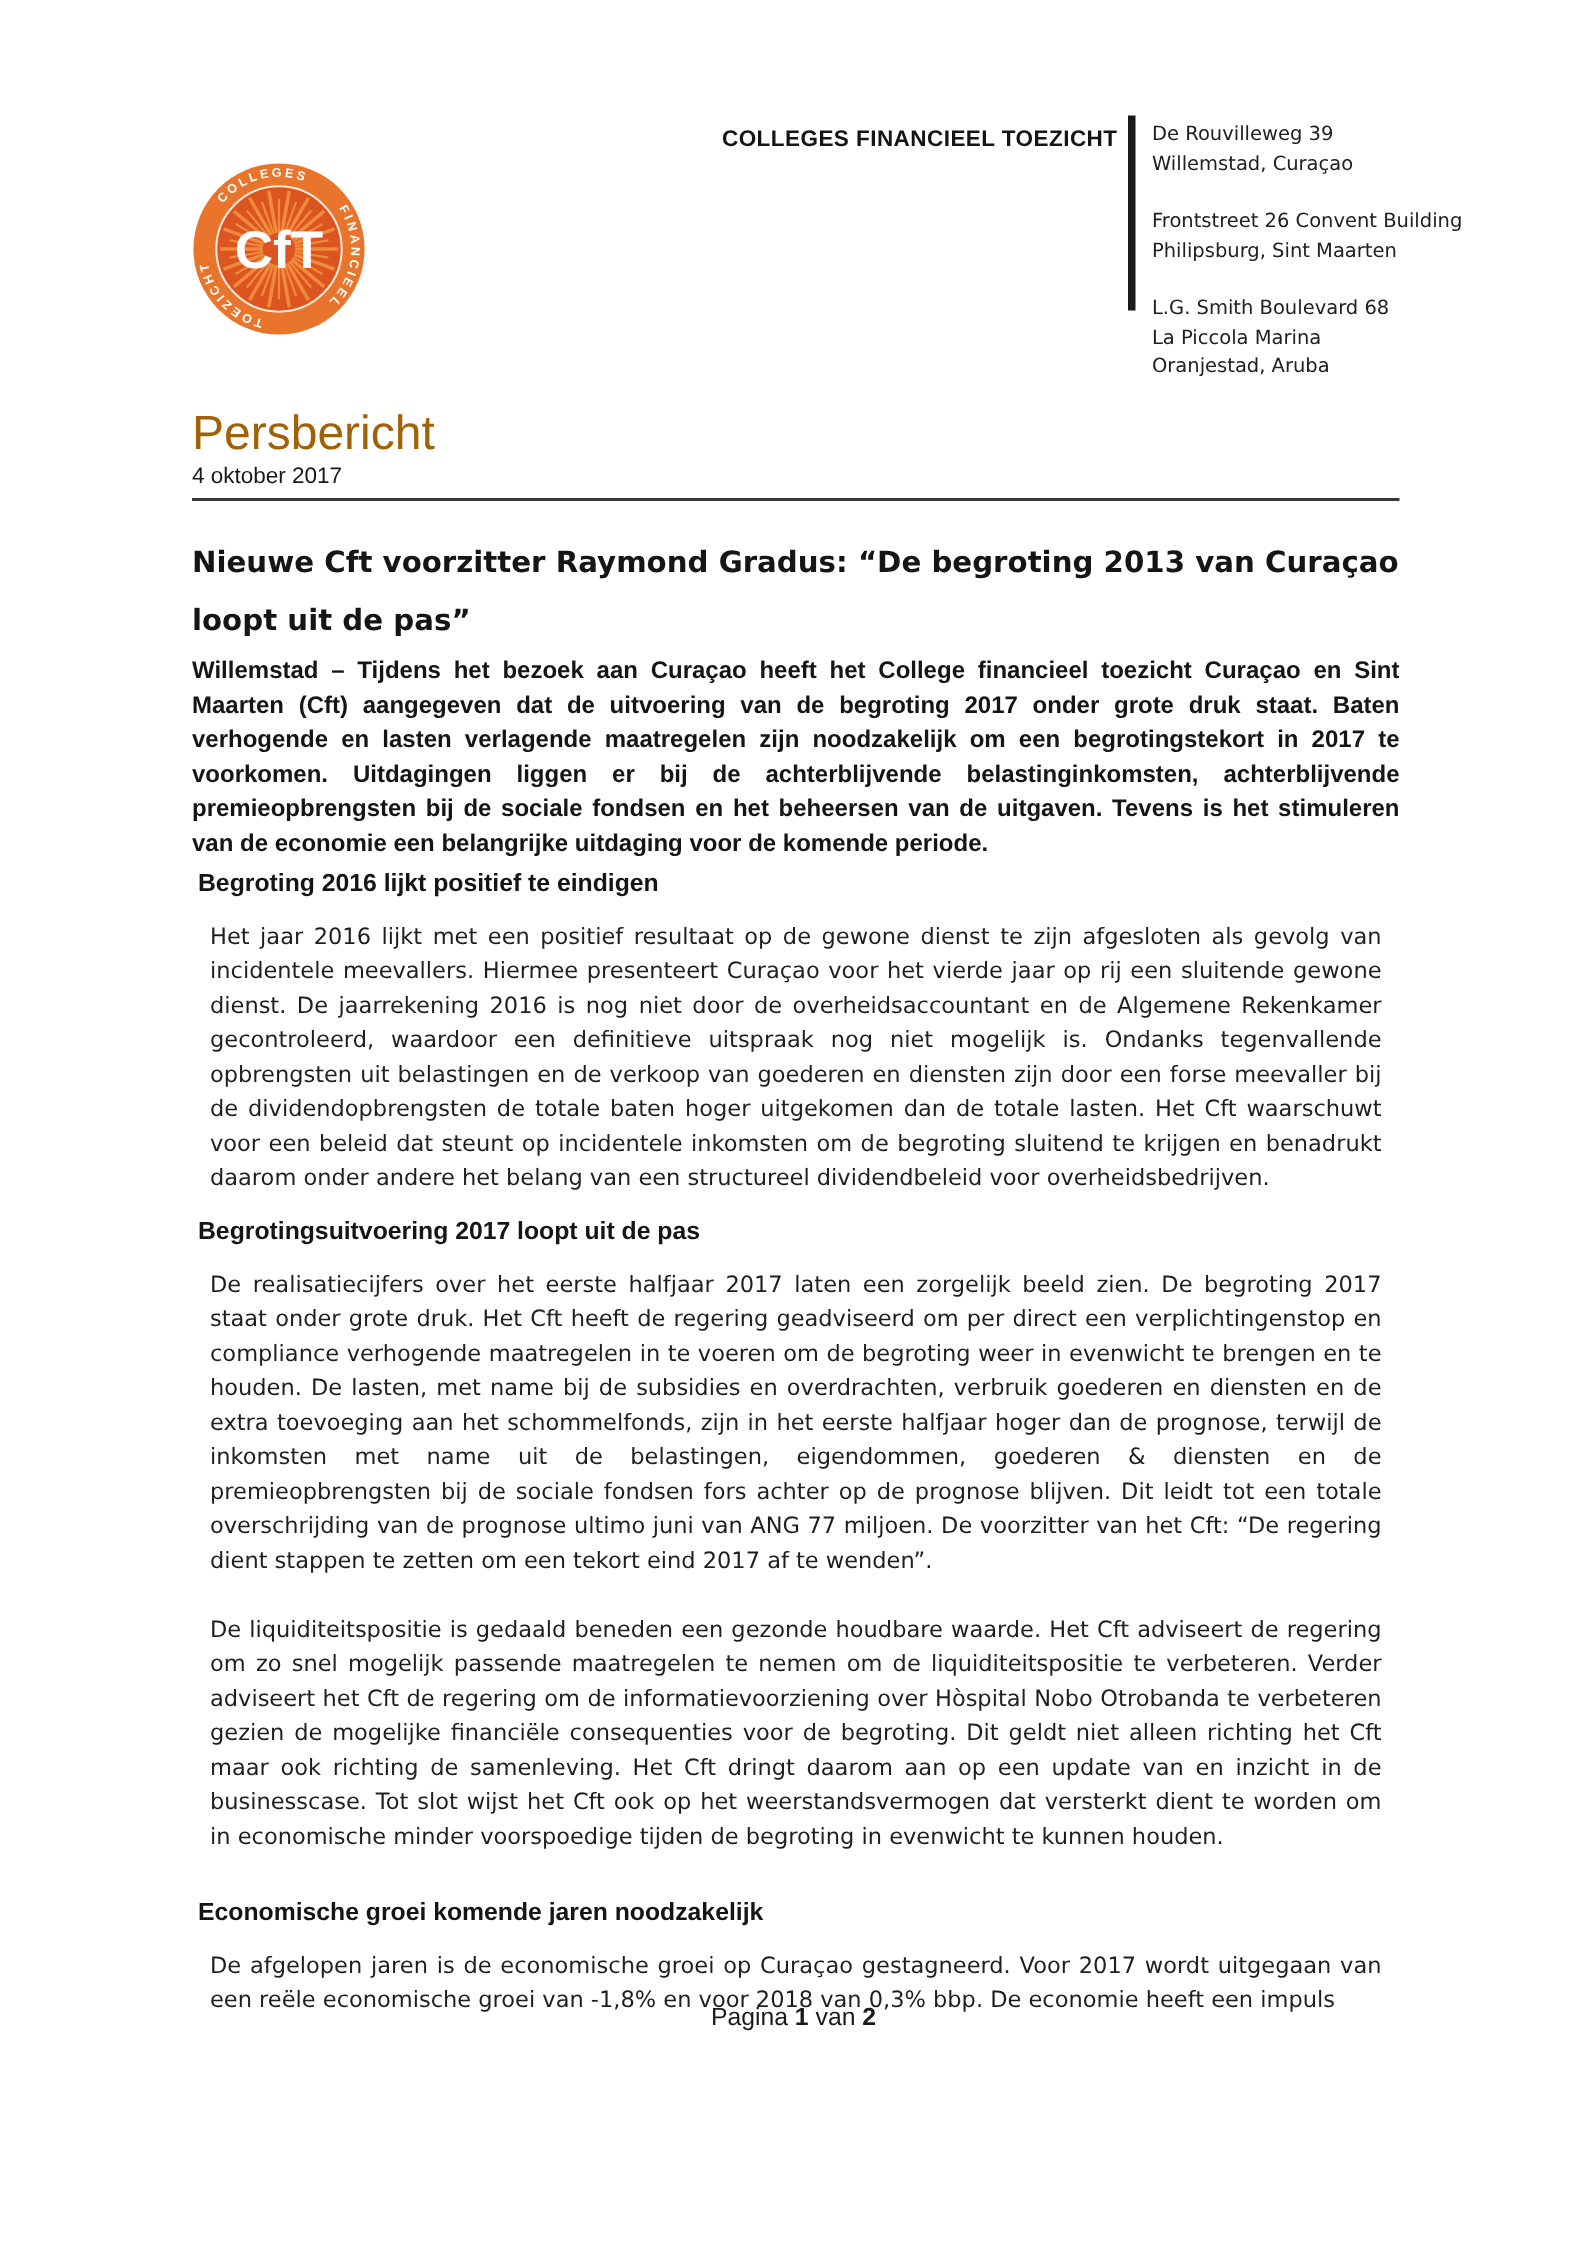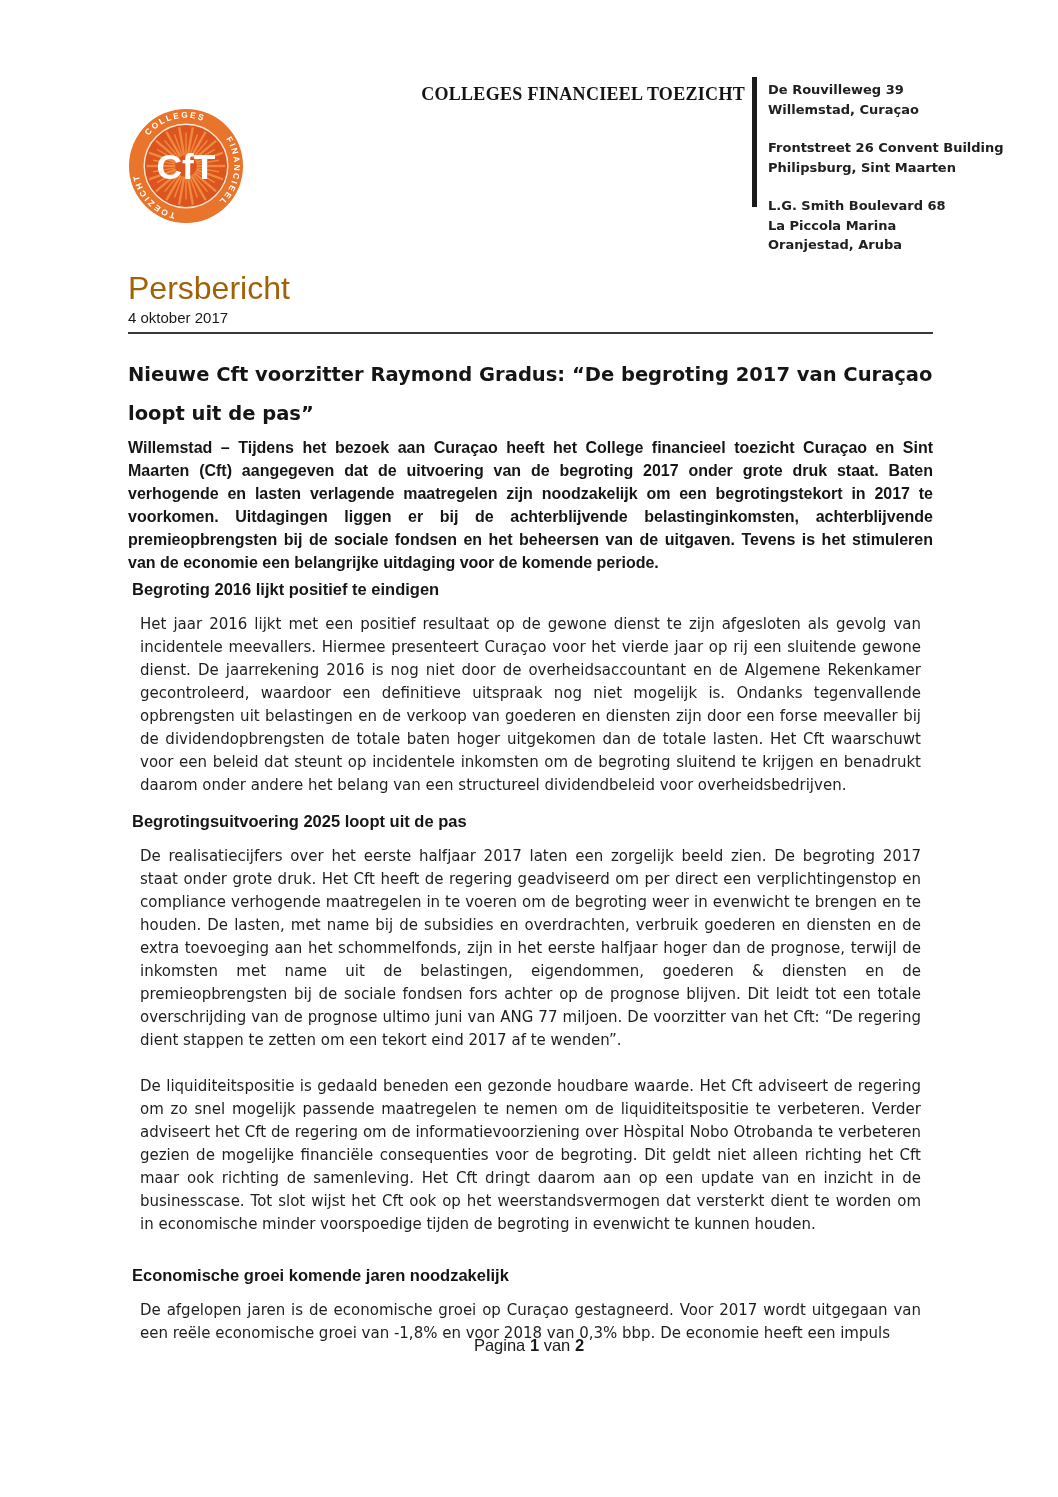--- a/index.html
+++ b/index.html
@@ -15,43 +15,43 @@
 
   
   .logo {
     position: absolute;
     left: 127px; top: 107px;
     width: 118px; height: 118px;
   }
   .brand {
     position: absolute;
     top: 84px; right: 313px;
-    font-family: Liberation Serif, serif;
-    font-weight: bold;
-    font-size: 18px;
+    font-family: Liberation Sans, sans-serif;
+    font-weight: bold;
+    font-size: 15px;
     letter-spacing: 0.3px;
     color: #141414;
     white-space: nowrap;
   }
   .header-bar {
     position: absolute;
     left: 752px; top: 77px;
     width: 5px; height: 130px;
     background: #1a1a1a;
   }
   .addresses {
     position: absolute;
     left: 768px; top: 80px;
     font-size: 13px;
     line-height: 19.5px;
     color: #202020;
   }
   .addr-group { margin-bottom: 19px; }
   .addr-group:last-child { margin-bottom: 0; }
-  .addr-line { white-space: nowrap; font-weight: bold; }
+  .addr-line { white-space: nowrap; }
 
   
   .content {
     position: absolute;
     left: 128px; top: 270px;
     width: 805px;
   }
   .doc-title {
     margin: 0;
     font-family: "Liberation Sans", sans-serif;
@@ -199,31 +199,31 @@
         <div class="addr-line">Oranjestad, Aruba</div>
       </div>
     </div>
   </div>
 
   <div class="content">
     <h1 class="doc-title">Persbericht</h1>
     <div class="doc-date">4 oktober 2017</div>
     <hr class="title-rule">
 
-    <h2 class="headline">Nieuwe Cft voorzitter Raymond Gradus: “De begroting 2017 van Curaçao loopt uit de pas”</h2>
+    <h2 class="headline">Nieuwe Cft voorzitter Raymond Gradus: “De begroting 2013 van Curaçao loopt uit de pas”</h2>
 
     <p class="lead">Willemstad – Tijdens het bezoek aan Curaçao heeft het College financieel toezicht Curaçao en Sint Maarten (Cft) aangegeven dat de uitvoering van de begroting 2017 onder grote druk staat. Baten verhogende en lasten verlagende maatregelen zijn noodzakelijk om een begrotingstekort in 2017 te voorkomen. Uitdagingen liggen er bij de achterblijvende belastinginkomsten, achterblijvende premieopbrengsten bij de sociale fondsen en het beheersen van de uitgaven. Tevens is het stimuleren van de economie een belangrijke uitdaging voor de komende periode.</p>
 
     <section class="sec-1">
       <h3 class="section-heading">Begroting 2016 lijkt positief te eindigen</h3>
       <p class="body-par">Het jaar 2016 lijkt met een positief resultaat op de gewone dienst te zijn afgesloten als gevolg van incidentele meevallers. Hiermee presenteert Curaçao voor het vierde jaar op rij een sluitende gewone dienst. De jaarrekening 2016 is nog niet door de overheidsaccountant en de Algemene Rekenkamer gecontroleerd, waardoor een definitieve uitspraak nog niet mogelijk is. Ondanks tegenvallende opbrengsten uit belastingen en de verkoop van goederen en diensten zijn door een forse meevaller bij de dividendopbrengsten de totale baten hoger uitgekomen dan de totale lasten. Het Cft waarschuwt voor een beleid dat steunt op incidentele inkomsten om de begroting sluitend te krijgen en benadrukt daarom onder andere het belang van een structureel dividendbeleid voor overheidsbedrijven.</p>
     </section>
 
     <section class="sec-2">
-      <h3 class="section-heading">Begrotingsuitvoering 2025 loopt uit de pas</h3>
+      <h3 class="section-heading">Begrotingsuitvoering 2017 loopt uit de pas</h3>
       <p class="body-par">De realisatiecijfers over het eerste halfjaar 2017 laten een zorgelijk beeld zien. De begroting 2017 staat onder grote druk. Het Cft heeft de regering geadviseerd om per direct een verplichtingenstop en compliance verhogende maatregelen in te voeren om de begroting weer in evenwicht te brengen en te houden. De lasten, met name bij de subsidies en overdrachten, verbruik goederen en diensten en de extra toevoeging aan het schommelfonds, zijn in het eerste halfjaar hoger dan de prognose, terwijl de inkomsten met name uit de belastingen, eigendommen, goederen &amp; diensten en de premieopbrengsten bij de sociale fondsen fors achter op de prognose blijven. Dit leidt tot een totale overschrijding van de prognose ultimo juni van ANG 77 miljoen. De voorzitter van het Cft: “De regering dient stappen te zetten om een tekort eind 2017 af te wenden”.</p>
       <p class="body-par par-gap">De liquiditeitspositie is gedaald beneden een gezonde houdbare waarde. Het Cft adviseert de regering om zo snel mogelijk passende maatregelen te nemen om de liquiditeitspositie te verbeteren. Verder adviseert het Cft de regering om de informatievoorziening over Hòspital Nobo Otrobanda te verbeteren gezien de mogelijke financiële consequenties voor de begroting. Dit geldt niet alleen richting het Cft maar ook richting de samenleving. Het Cft dringt daarom aan op een update van en inzicht in de businesscase. Tot slot wijst het Cft ook op het weerstandsvermogen dat versterkt dient te worden om in economische minder voorspoedige tijden de begroting in evenwicht te kunnen houden.</p>
     </section>
 
     <section class="sec-3">
       <h3 class="section-heading">Economische groei komende jaren noodzakelijk</h3>
       <p class="body-par">De afgelopen jaren is de economische groei op Curaçao gestagneerd. Voor 2017 wordt uitgegaan van een reële economische groei van -1,8% en voor 2018 van 0,3% bbp. De economie heeft een impuls</p>
     </section>
   </div>
 

